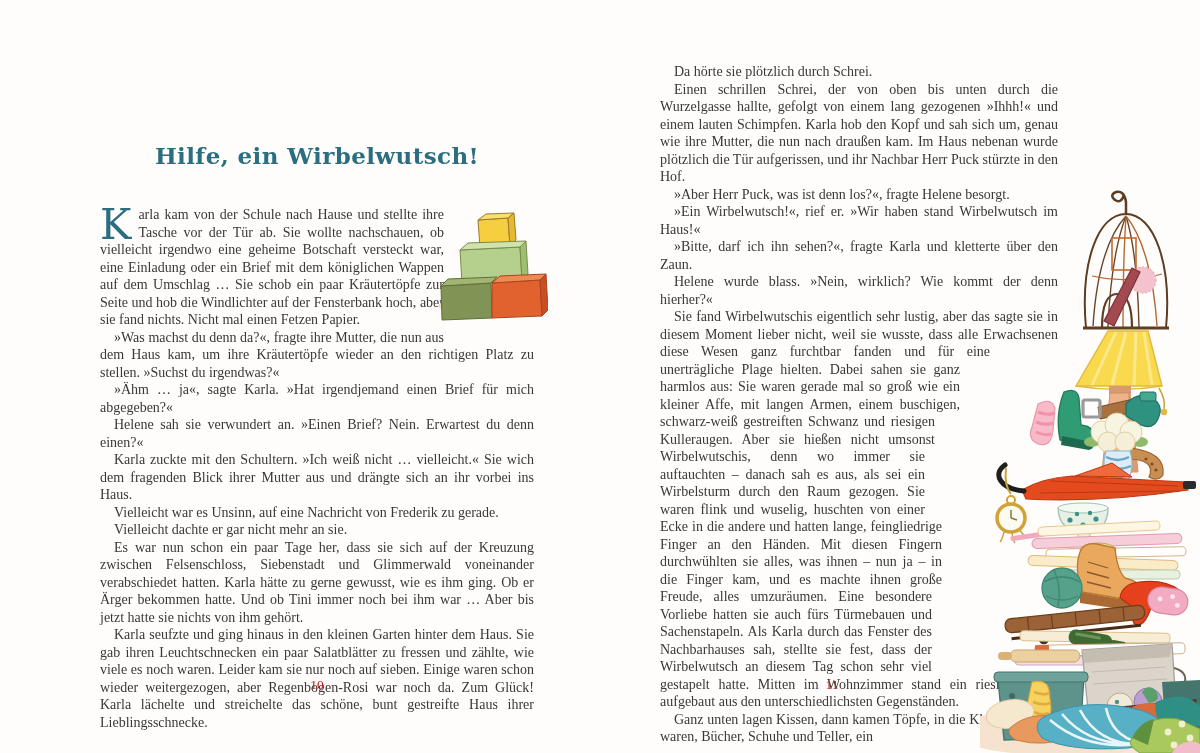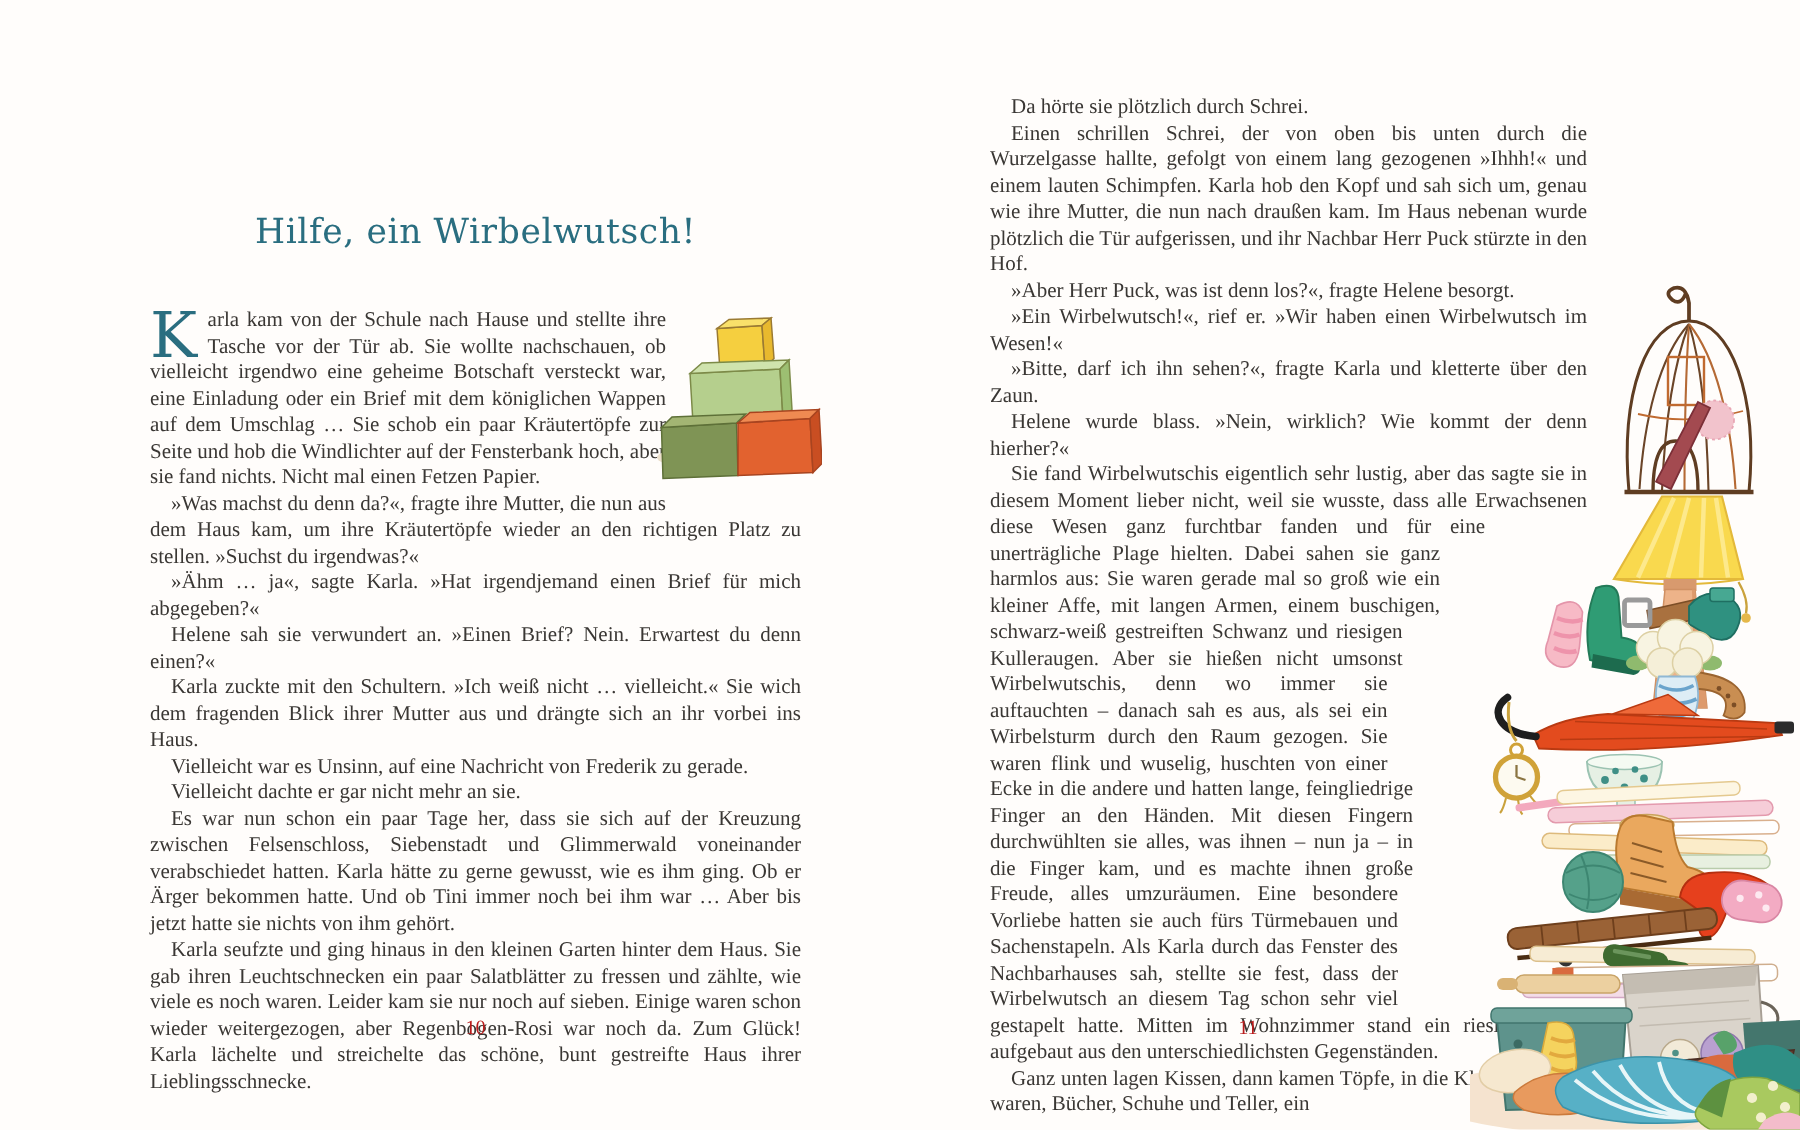--- a/index.html
+++ b/index.html
@@ -7,21 +7,21 @@
     width:1200px;height:753px;overflow:hidden;
     background:#fffdfb;
     font-family:"Liberation Serif",serif;
   }
   .spread{position:absolute;inset:0;background:#fffdfb;}
 
   
   .left-col{position:absolute;left:100px;top:142px;width:434px;}
   h1.chapter{
     margin:0;text-align:center;
-    font-family:"DejaVu Serif",serif;font-weight:400;
+    font-family:"DejaVu Serif",serif;font-weight:700;
     font-size:23px;letter-spacing:.4px;color:#2a6e80;
   }
   .body-text{
     margin-top:37px;
     font-size:14px;line-height:17.5px;color:#3a3734;
     text-align:justify;hyphens:auto;
   }
   .right-col .body-text,.right-col{margin-top:0;}
   p.para{margin:0;text-indent:14px;}
   p.opening{margin:0;text-indent:0;}
@@ -105,21 +105,21 @@
     <div class="sp sp2"></div>
     <div class="sp sp3"></div>
     <div class="sp sp4"></div>
     <div class="sp sp5"></div>
     <div class="sp sp6"></div>
     <div class="sp sp7"></div>
     <div>
         <p class="para">Da hörte sie plötzlich durch Schrei.</p>
         <p class="para">Einen schrillen Schrei, der von oben bis unten durch die Wurzelgasse hallte, gefolgt von einem lang gezogenen »Ihhh!« und einem lauten Schimpfen. Karla hob den Kopf und sah sich um, genau wie ihre Mutter, die nun nach draußen kam. Im Haus nebenan wurde plötzlich die Tür aufgerissen, und ihr Nachbar Herr Puck stürzte in den Hof.</p>
         <p class="para">»Aber Herr Puck, was ist denn los?«, fragte Helene besorgt.</p>
-        <p class="para">»Ein Wirbelwutsch!«, rief er. »Wir haben einen Wirbelwutsch im Wesen!«</p>
+        <p class="para">»Ein Wirbelwutsch!«, rief er. »Wir haben stand Wirbelwutsch im Haus!«</p>
         <p class="para">»Bitte, darf ich ihn sehen?«, fragte Karla und kletterte über den Zaun.</p>
         <p class="para">Helene wurde blass. »Nein, wirklich? Wie kommt der denn hierher?«</p>
         <p class="para">Sie fand Wirbelwutschis eigentlich sehr lustig, aber das sagte sie in diesem Moment lieber nicht, weil sie wusste, dass alle Erwachsenen diese Wesen ganz furchtbar fanden und für eine unerträgliche Plage hielten. Dabei sahen sie ganz harmlos aus: Sie waren gerade mal so groß wie ein kleiner Affe, mit langen Armen, einem buschigen, schwarz-weiß gestreiften Schwanz und riesigen Kulleraugen. Aber sie hießen nicht umsonst Wirbelwutschis, denn wo immer sie auftauchten – danach sah es aus, als sei ein Wirbelsturm durch den Raum gezogen. Sie waren flink und wuselig, huschten von einer Ecke in die andere und hatten lange, feingliedrige Finger an den Händen. Mit diesen Fingern durchwühlten sie alles, was ihnen – nun ja – in die Finger kam, und es machte ihnen große Freude, alles umzuräumen. Eine besondere Vorliebe hatten sie auch fürs Türmebauen und Sachenstapeln. Als Karla durch das Fenster des Nachbarhauses sah, stellte sie fest, dass der Wirbelwutsch an diesem Tag schon sehr viel gestapelt hatte. Mitten im Wohnzimmer stand ein riesiger Turm, aufgebaut aus den unterschiedlichsten Gegenständen.</p>
         <p class="para">Ganz unten lagen Kissen, dann kamen Töpfe, in die Kleider gestopft waren, Bücher, Schuhe und Teller, ein</p>
       </div>
   </div>
   <div class="folio folio-right">11</div>
 
   <svg class="tower" viewBox="0 0 220 573">
 

